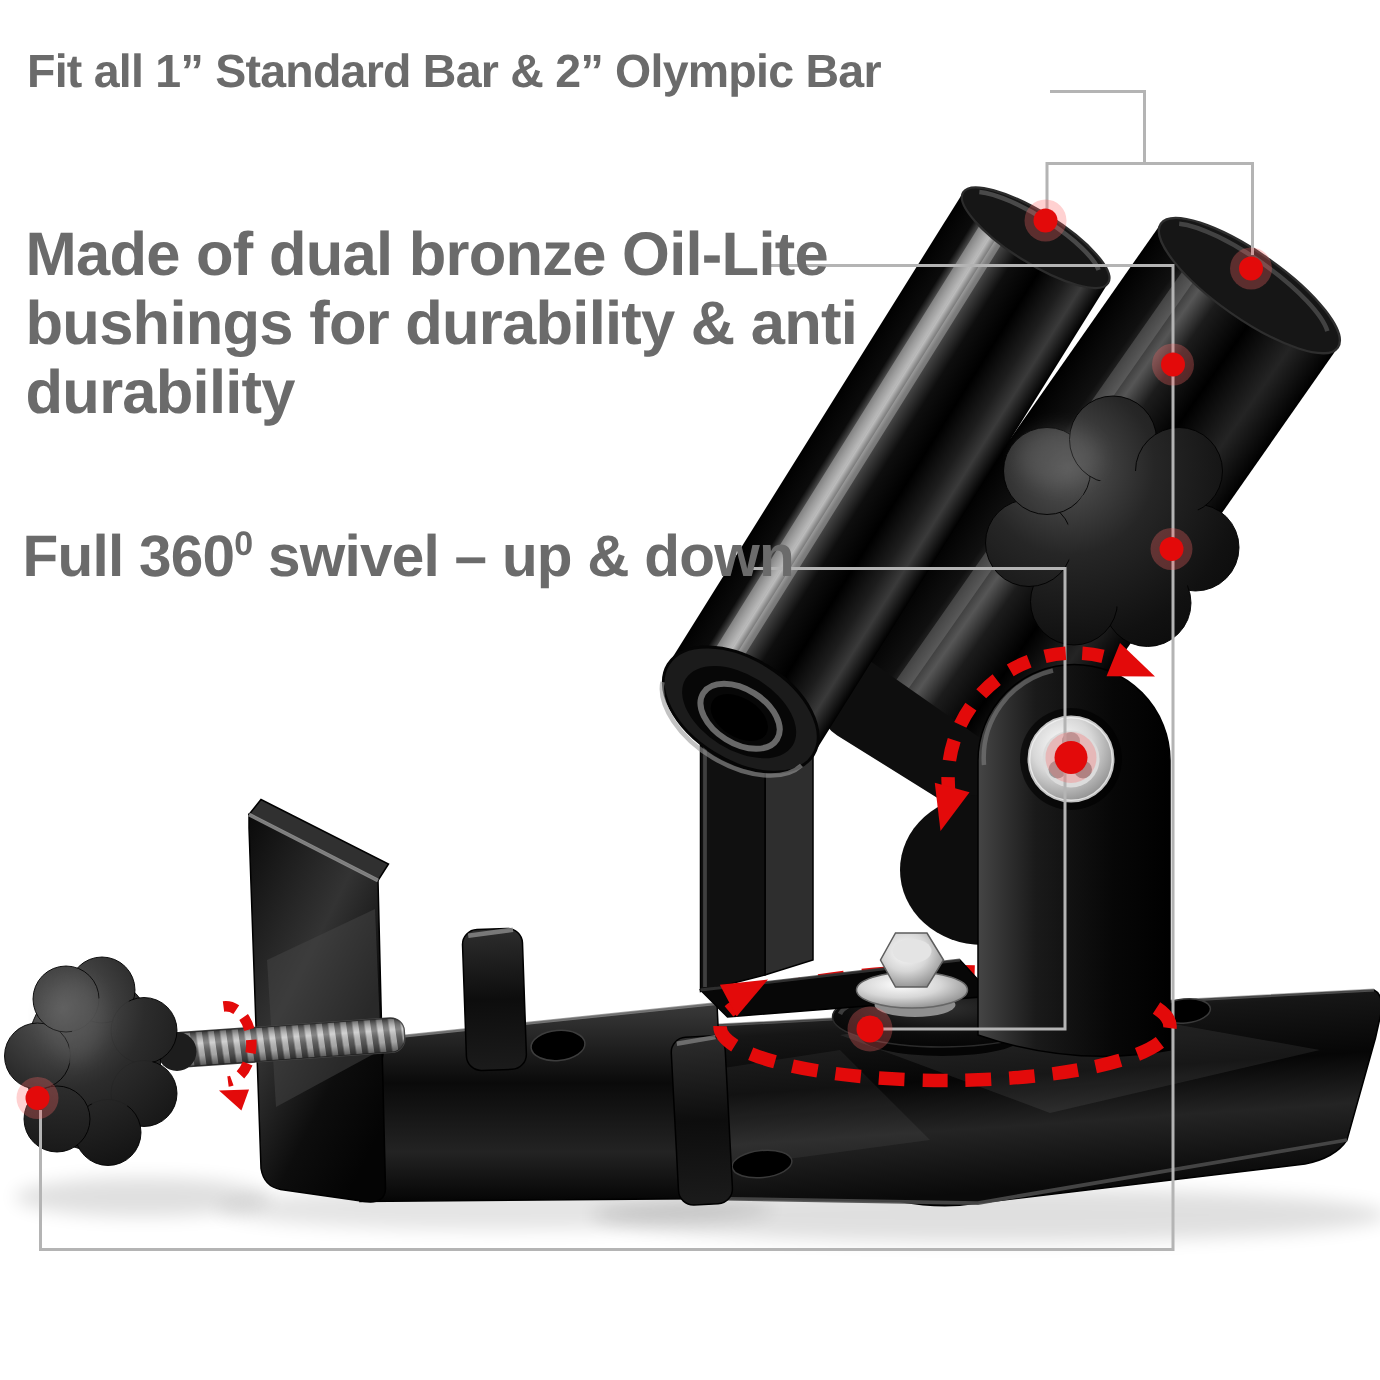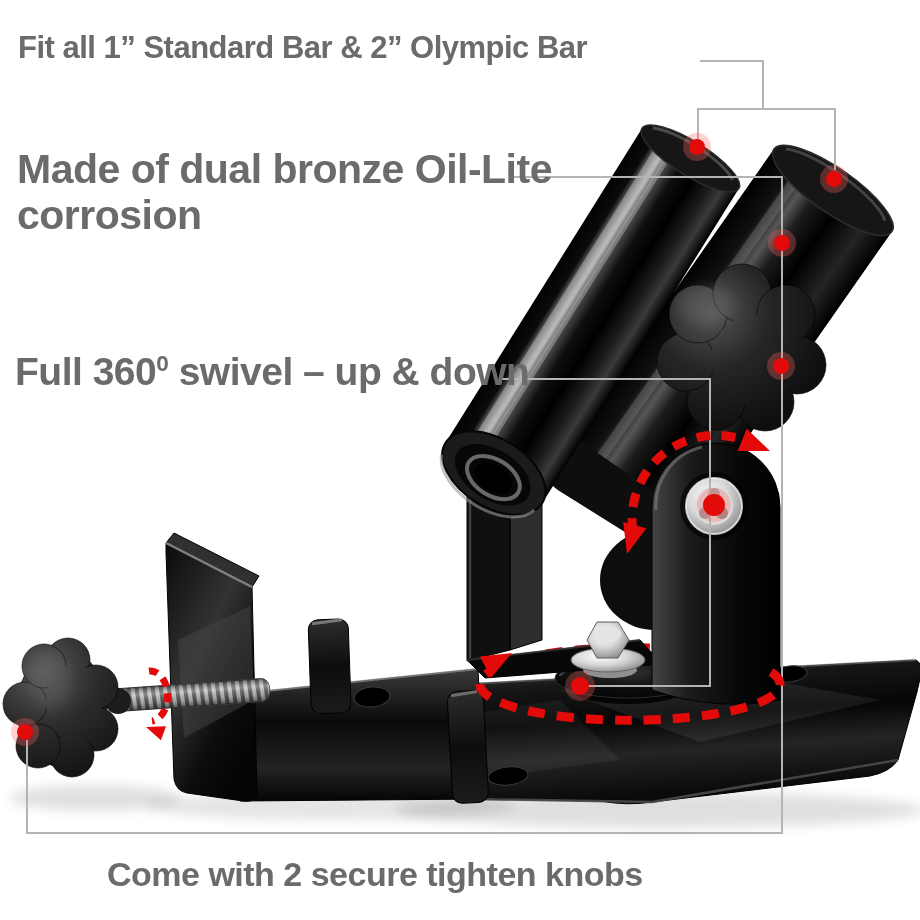--- a/index.html
+++ b/index.html
@@ -302,21 +302,21 @@
           <circle cx="25" cy="732" r="14" fill="#ff6666" opacity="0.3"></circle>
           <circle cx="25" cy="732" r="8" fill="#e30a0a"></circle>
         </g>
   </g>
 </svg>
 
   <div class="callout fit">Fit all 1” Standard Bar &amp; 2” Olympic Bar</div>
 
   <div class="callout bushings">
     <div>Made of dual bronze Oil-Lite</div>
-    <div>corrosion</div>
+    <div>bushings for durability &amp; anti</div>
+    <div>durability</div>
   </div>
 
   <div class="callout swivel">
     <span>Full 360</span><sup>0</sup><span> swivel – up &amp; down</span>
   </div>
 
-  <div class="callout knobs">Come with 2 secure tighten knobs</div>
 </div>
 
 </body></html>

